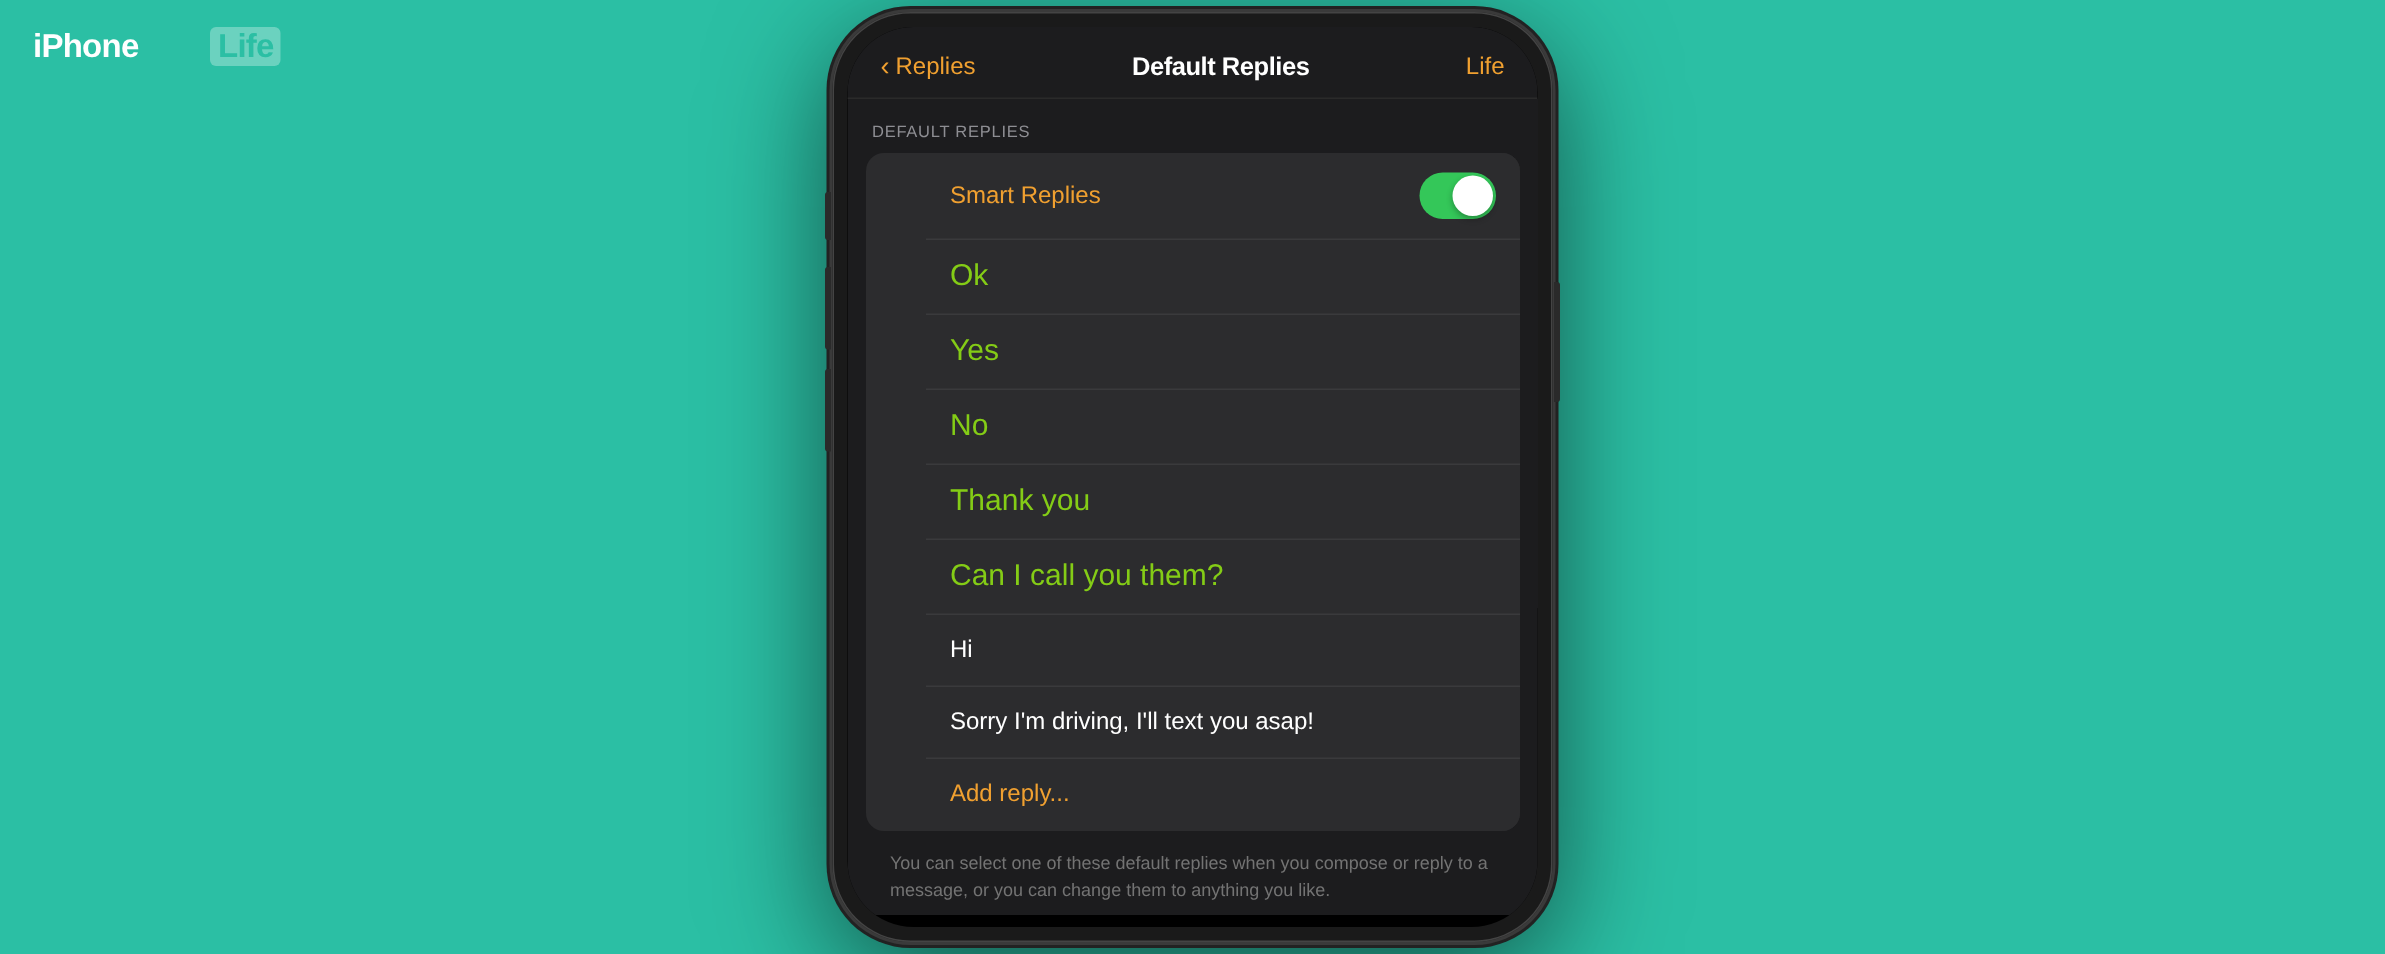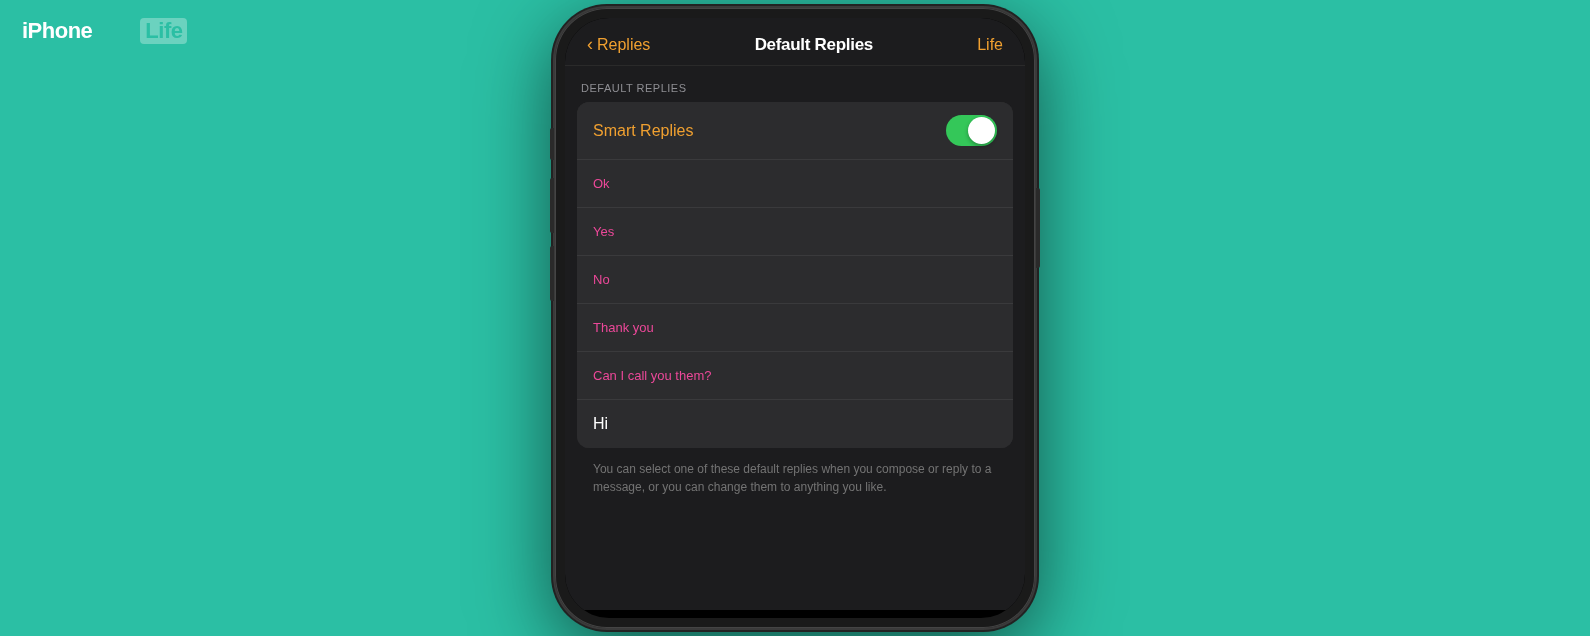--- a/index.html
+++ b/index.html
@@ -171,20 +171,21 @@
       color: #8e8e93;
       letter-spacing: 0.5px;
       background: #1c1c1e;
     }
 
     .list-container {
       background: #2c2c2e;
       border-radius: 12px;
       margin: 0 12px;
       overflow: hidden;
+      padding-left: 40px;
     }
 
     .list-item {
       display: flex;
       align-items: center;
       justify-content: space-between;
       padding: 13px 16px;
       background: #2c2c2e;
       border-bottom: 1px solid #3a3a3c;
       min-height: 48px;
@@ -194,22 +195,22 @@
       border-bottom: none;
     }
 
     .list-item-label {
       font-size: 16px;
       color: #f0a030;
       font-weight: 400;
     }
 
     .list-item-value {
-      font-size: 13px;
-      color: #ec4899;
+      font-size: 20px;
+      color: #84cc16;
       font-weight: 400;
     }
 
     .list-item-value-white {
       font-size: 16px;
       color: #ffffff;
       font-weight: 400;
     }
 
     
@@ -307,21 +308,27 @@
           </div>
           <div class="list-item">
             <span class="list-item-value">Thank you</span>
           </div>
           <div class="list-item">
             <span class="list-item-value">Can I call you them?</span>
           </div>
           <div class="list-item">
             <span class="list-item-value-white">Hi</span>
           </div>
-
+          <div class="list-item">
+            <span class="list-item-value-white">Sorry I'm driving, I'll text you asap!</span>
+          </div>
+
+          <div class="add-reply-item">
+            <span class="add-reply-label">Add reply...</span>
+          </div>
 
         </div>
 
         <div class="footer-text">You can select one of these default replies when you compose or reply to a message, or you can change them to anything you like.</div>
       </div>
 
     </div>
   </div>
 </div>
 

